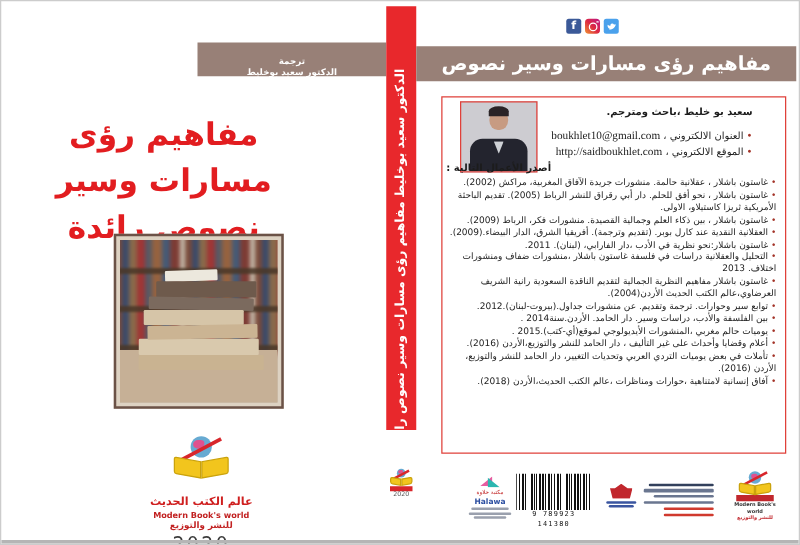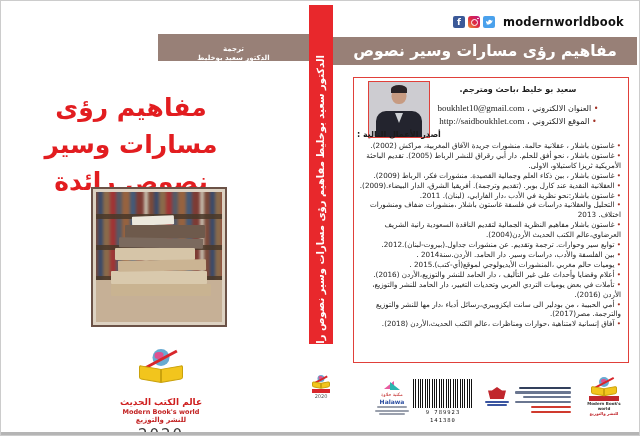--- a/index.html
+++ b/index.html
@@ -79,21 +79,21 @@
     font-weight:bold;font-size:15.5px;line-height:28px;text-align:center;direction:rtl;}
 
   .works-box{position:absolute;left:352px;top:76px;width:276px;height:286px;border:1.5px solid #e0403a;box-sizing:border-box;}
   .author-photo{position:absolute;left:14px;top:3px;width:62px;height:57px;border:1.5px solid #e0403a;
     background:#cdccd1;overflow:hidden;box-sizing:border-box;}
   .head{position:absolute;left:50%;top:5px;transform:translateX(-50%);width:15px;height:17px;background:#c79b82;border-radius:50% 50% 45% 45%;}
   .hair{position:absolute;left:50%;top:3px;transform:translateX(-50%);width:16px;height:8px;background:#2a2326;border-radius:50% 50% 0 0;}
   .torso{position:absolute;left:50%;bottom:0;transform:translateX(-50%);width:46px;height:26px;background:#23242e;border-radius:10px 10px 0 0;}
   .shirt{position:absolute;left:50%;bottom:14px;transform:translateX(-50%);width:8px;height:10px;background:#cfd2d6;clip-path:polygon(0 0,100% 0,50% 100%);}
 
-  .bio{position:absolute;right:26px;top:7px;width:168px;direction:rtl;text-align:center;color:#1c1c1c;}
+  .bio{position:absolute;right:26px;top:7px;width:168px;direction:rtl;text-align:right;color:#1c1c1c;}
   .bio-intro{font-size:8px;font-weight:bold;margin-bottom:8px;}
   .contact-line{font-size:8px;line-height:13px;}
   .contact-line .bullet{color:#a33327;}
   .latin{font-family:"Liberation Serif", serif;font-size:9px;direction:ltr;unicode-bidi:embed;}
 
   .works-heading{position:absolute;left:3px;top:52px;font-size:8px;font-weight:bold;direction:rtl;color:#1c1c1c;}
   .works{position:absolute;left:5px;right:7px;top:63px;direction:rtl;text-align:right;color:#222;}
   .work{font-size:7.2px;line-height:9.9px;}
   .work::before{content:"• ";color:#a33327;}
 
@@ -205,21 +205,20 @@
     <span class="sicon fb">f</span>
     <span class="sicon ig">
         <i></i>
         <b></b>
       </span>
     <span class="sicon tw">
       <svg width="9" height="9" viewBox="0 0 10 10">
           <path fill="#fff" d="M1,7.5 C3.5,7.8 7.5,7 8.6,2.6 C8,3 7.4,3 6.8,2.9 C6.3,1.6 4.4,1.6 3.8,2.9 C3.8,4 3.9,4.8 1.2,3.2 C0.8,5.2 2,6.6 3.4,6.8 C2.6,7.4 1.8,7.5 1,7.5 Z"></path>
         </svg>
     </span>
-    <span class="handle">modernworldbook</span>
   </div>
 
   <div class="banner">مفاهيم رؤى مسارات وسير نصوص رائدة</div>
 
   <div class="works-box">
     <div class="author-photo">
       <span class="head"></span>
       <span class="hair"></span>
       <span class="torso"></span>
       <span class="shirt"></span>
@@ -248,21 +247,20 @@
         <div class="work">غاستون باشلار ، بين ذكاء العلم وجمالية القصيدة. منشورات فكر، الرباط (2009).</div>
         <div class="work">العقلانية النقدية عند كارل بوبر. (تقديم وترجمة). أفريقيا الشرق، الدار البيضاء.(2009).</div>
         <div class="work">غاستون باشلار:نحو نظرية في الأدب ،دار الفارابي، (لبنان). 2011.</div>
         <div class="work">التحليل والعقلانية دراسات في فلسفة غاستون باشلار ،منشورات ضفاف ومنشورات اختلاف. 2013</div>
         <div class="work">غاستون باشلار مفاهيم النظرية الجمالية لتقديم الناقدة السعودية رانية الشريف العرضاوي،عالم الكتب الحديث الأردن(2004).</div>
         <div class="work">توابع سير وحوارات. ترجمة وتقديم. عن منشورات جداول.(بيروت-لبنان).2012.</div>
         <div class="work">بين الفلسفة والأدب، دراسات وسير. دار الحامد. الأردن.سنة2014 .</div>
         <div class="work">يوميات حالم مغربي ،المنشورات الأيديولوجي لموقع(أي-كتب).2015 .</div>
         <div class="work">أعلام وقضايا وأحداث على غير التأليف ، دار الحامد للنشر والتوزيع،الأردن (2016).</div>
         <div class="work">تأملات في بعض يوميات التردي العربي وتحديات التغيير، دار الحامد للنشر والتوزيع، الأردن (2016).</div>
-        <div class="work">أمي الحبيبة ، من بودلير الى سانت ايكزوبيري،رسائل أدباء ،دار مها للنشر والتوزيع والترجمة. مصر(2017).</div>
         <div class="work">آفاق إنسانية لامتناهية ،حوارات ومناظرات ،عالم الكتب الحديث،الأردن (2018).</div>
       </div>
   </div>
 
   <div class="halawa">
     <div class="bird">
         <i class="w1"></i>
         <i class="w2"></i>
       </div>
     <div class="halawa-ar">مكتبة حلاوة</div>

